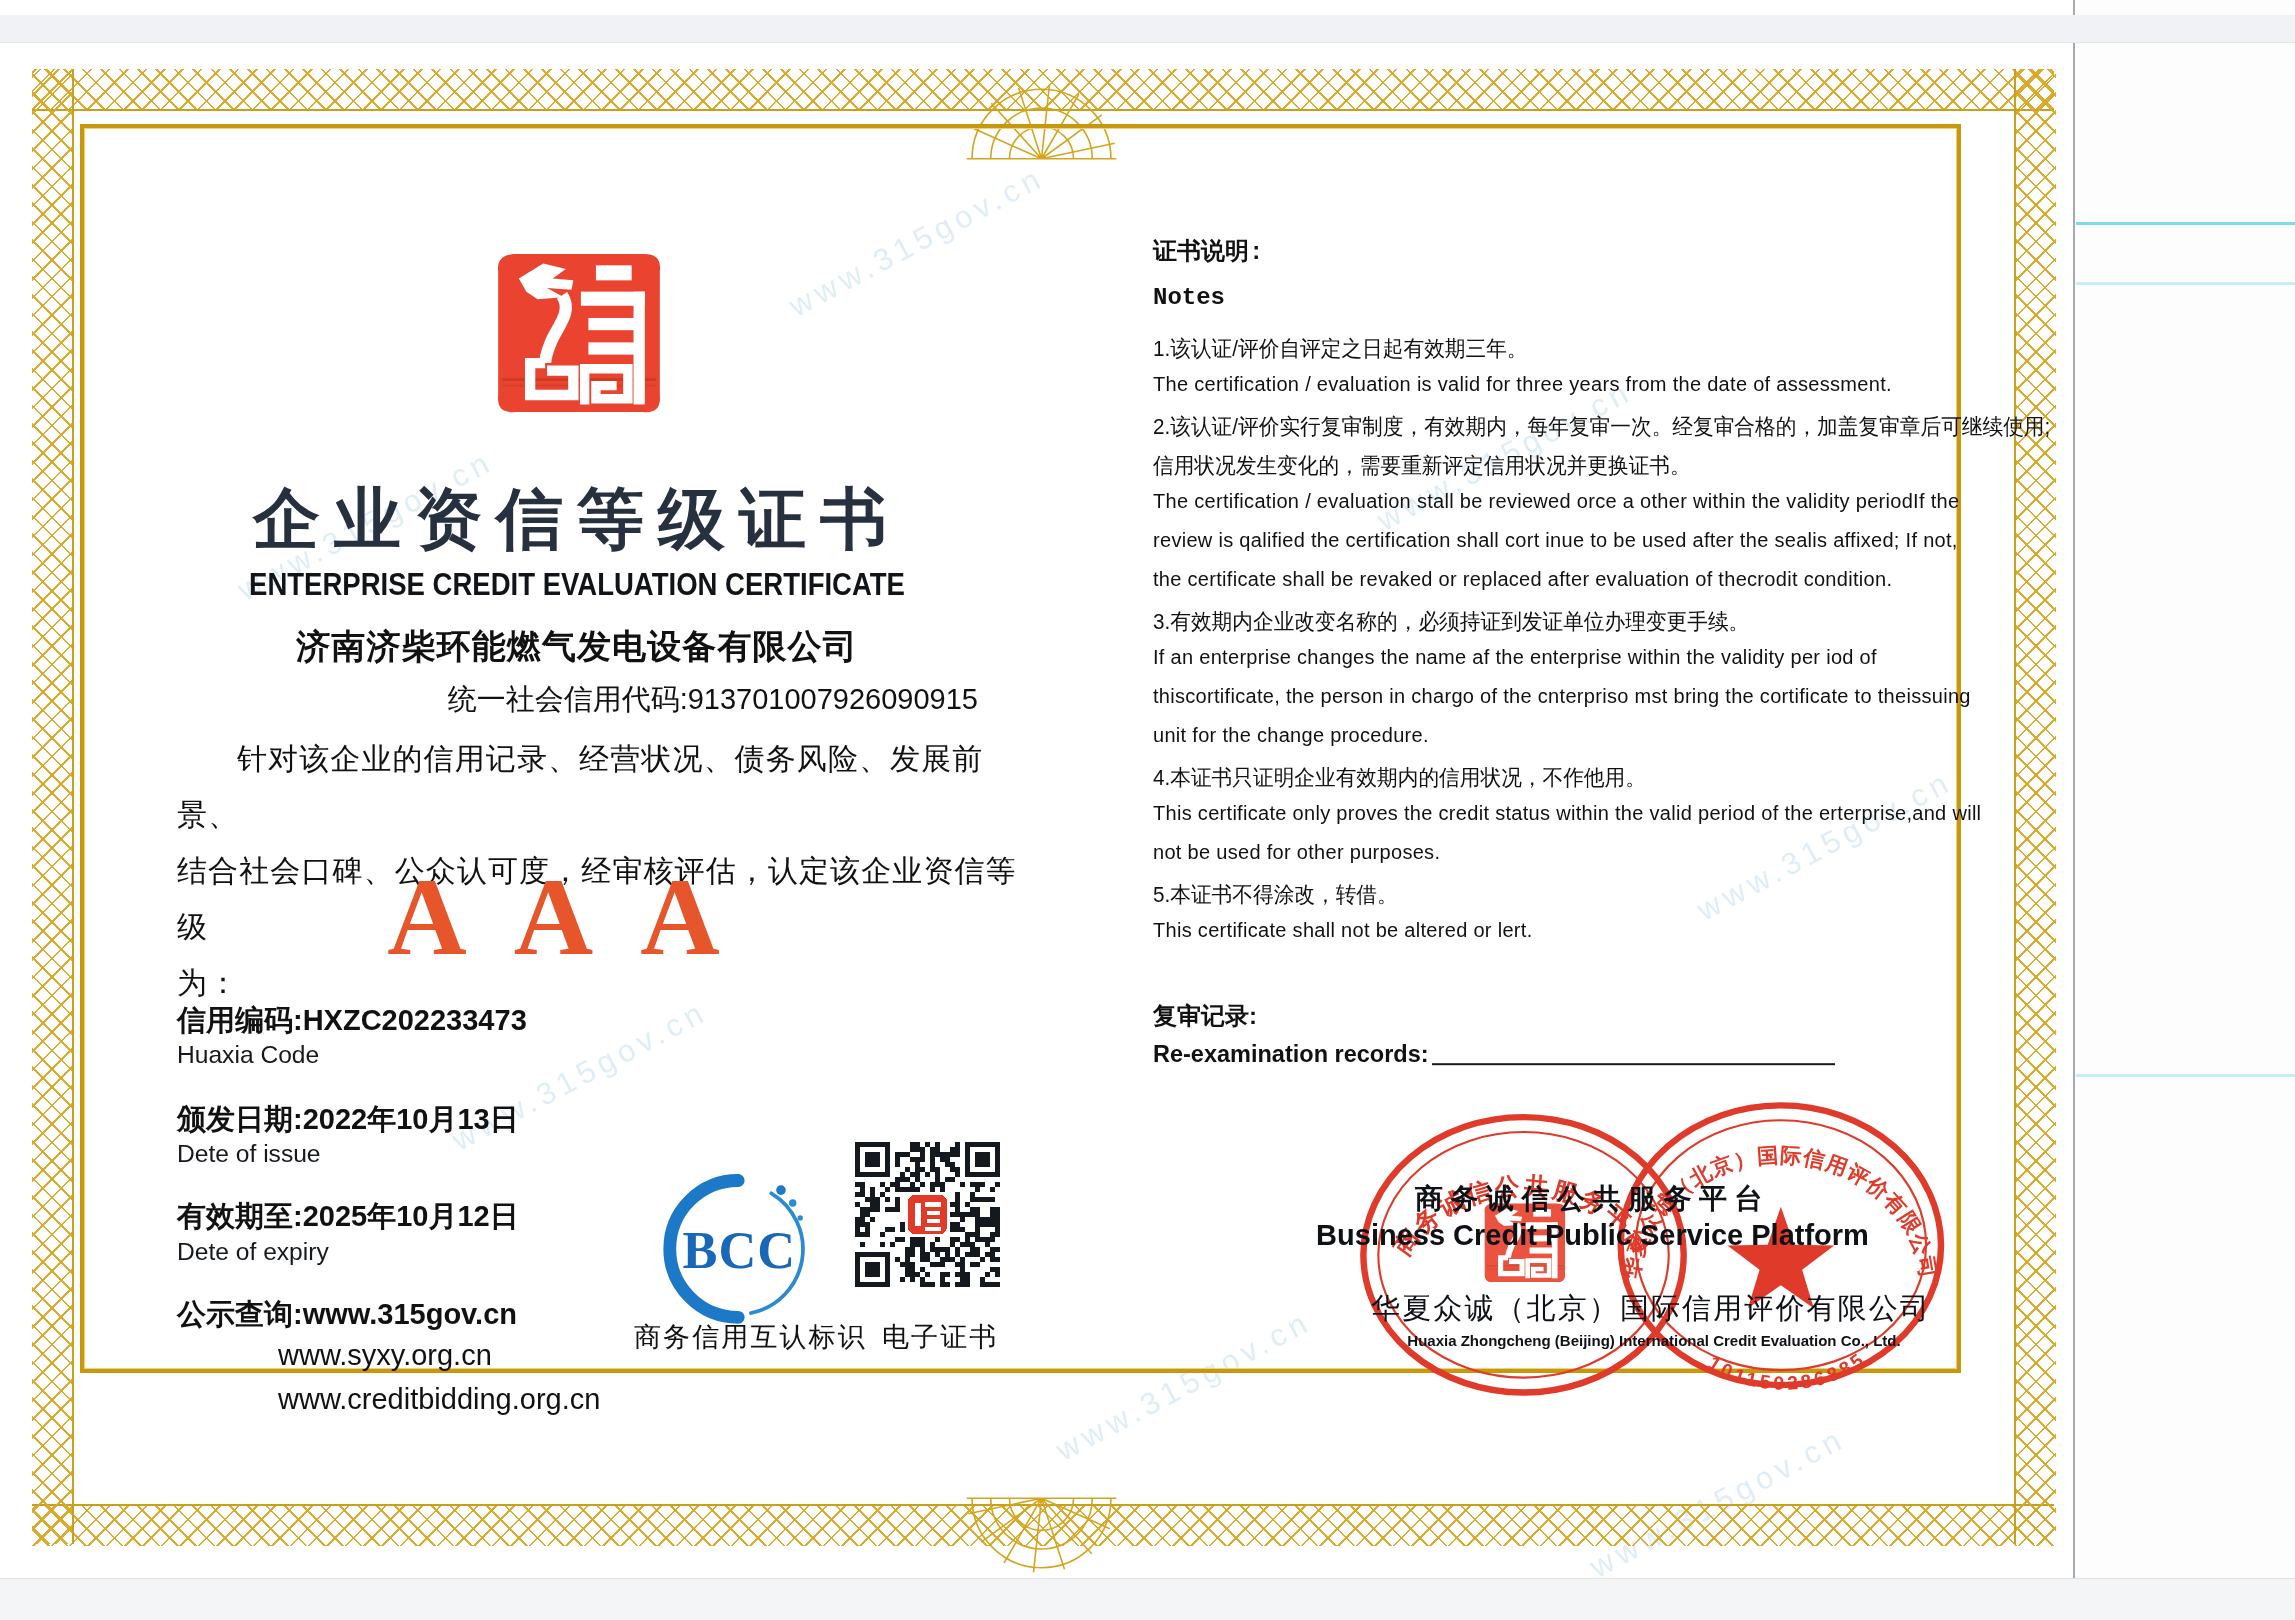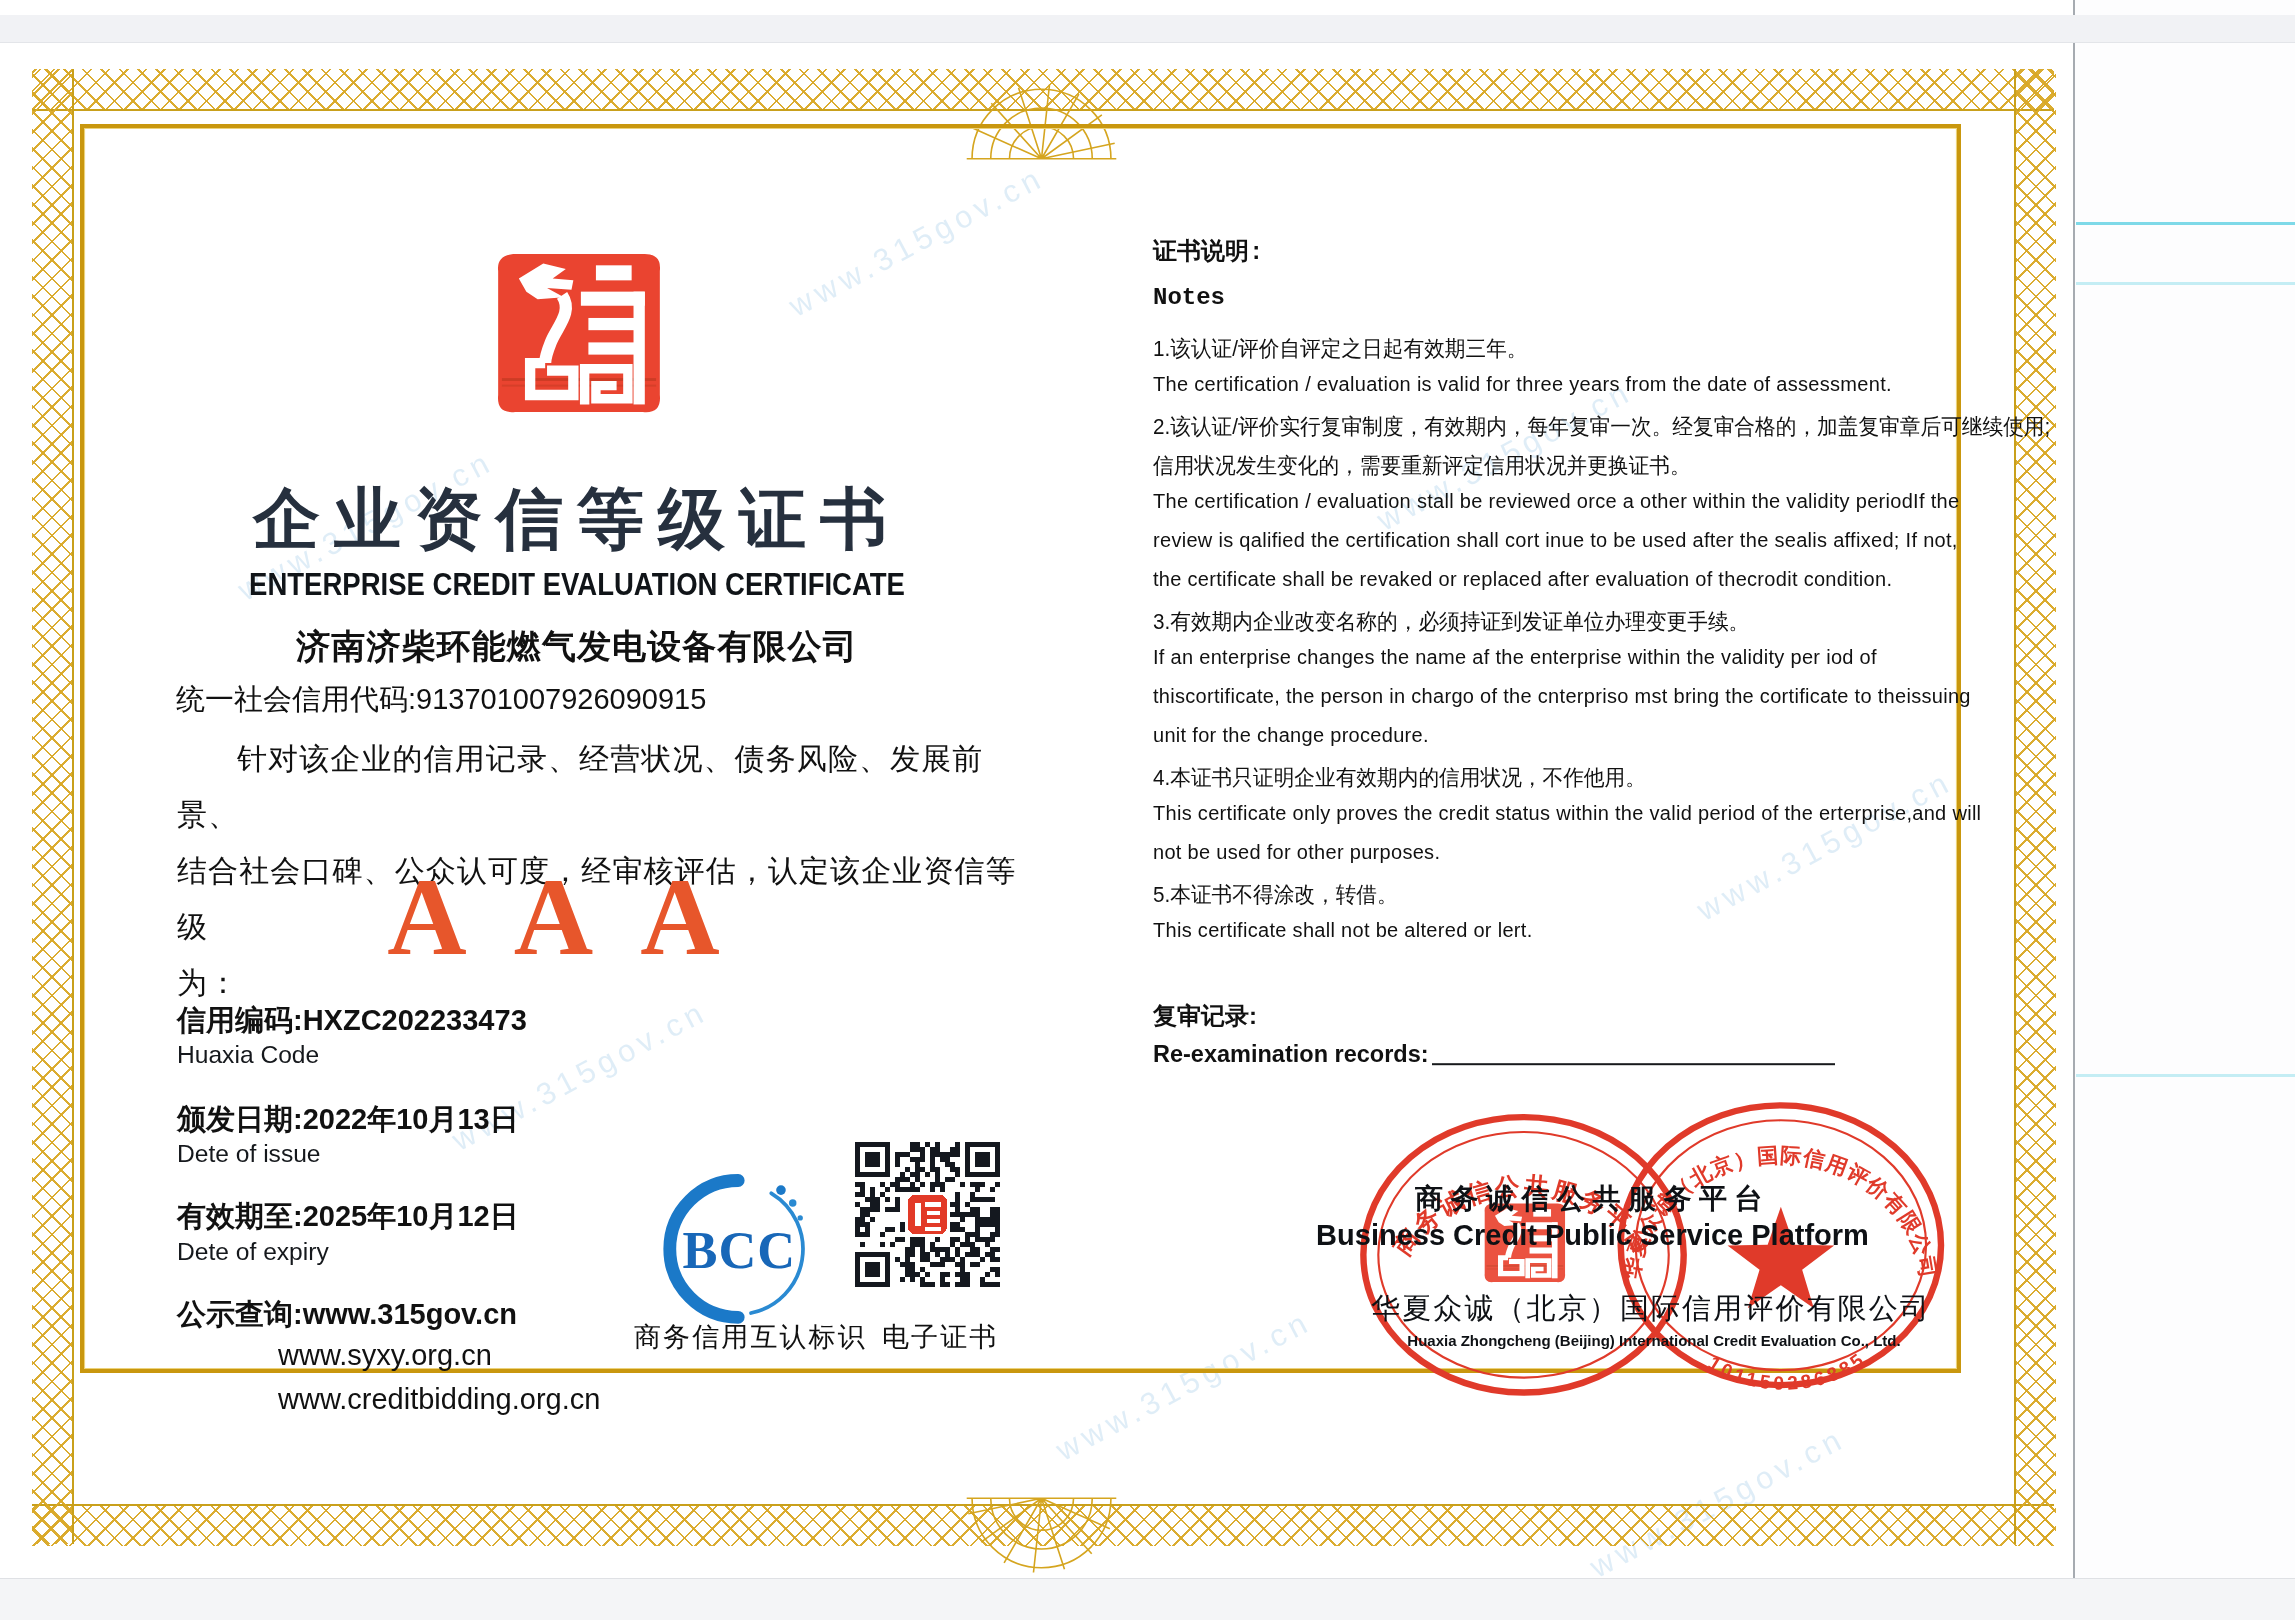--- a/index.html
+++ b/index.html
@@ -26,21 +26,21 @@
          box-shadow:inset 0 0 0 1.1px #ecd27a;}
   .fan{z-index:3;}
   
   .wm{font-size:31px;letter-spacing:5.3px;color:rgba(150,196,230,.30);transform:rotate(-28deg);z-index:1;white-space:nowrap;}
   
   .title-cn{left:176px;top:474px;width:802px;text-align:center;font-family:"Liberation Serif","DejaVu Serif",serif;
             font-size:67px;font-weight:bold;letter-spacing:14px;color:#26303e;z-index:5;white-space:nowrap;}
   .title-en{left:96px;top:566px;width:962px;text-align:center;font-size:32px;font-weight:bold;color:#101418;
             transform:scaleX(.86);transform-origin:center;z-index:5;white-space:nowrap;}
   .company{left:176px;top:624px;width:802px;text-align:center;font-size:34px;font-weight:bold;letter-spacing:1.1px;z-index:5;white-space:nowrap;}
-  .uscc{left:176px;top:680px;width:802px;text-align:left;font-size:29px;font-weight:500;z-index:5;white-space:nowrap;}
+  .uscc{left:176px;top:680px;width:802px;text-align:right;font-size:29px;font-weight:500;z-index:5;white-space:nowrap;}
   .para{left:177px;top:731px;width:855px;font-size:30px;line-height:56px;letter-spacing:1.1px;font-weight:500;z-index:5;}
   .para .ind{text-indent:60px;}
   .rating{left:176px;top:854px;width:802px;text-align:center;font-family:"Liberation Serif","DejaVu Serif",serif;
           font-size:110px;font-weight:bold;letter-spacing:47px;color:#e7562b;z-index:5;}
   .fld-cn{font-size:29px;font-weight:600;z-index:5;white-space:nowrap;}
   .fld-en{font-size:24.6px;font-weight:400;color:#15181c;z-index:5;white-space:nowrap;}
   .caption{font-size:27px;letter-spacing:2.1px;font-weight:500;z-index:5;white-space:nowrap;}
   
   .notes{left:1153px;top:235px;width:826px;z-index:5;}
   .notes .h{font-size:24px;font-weight:bold;font-family:Liberation Mono, monospace;}

